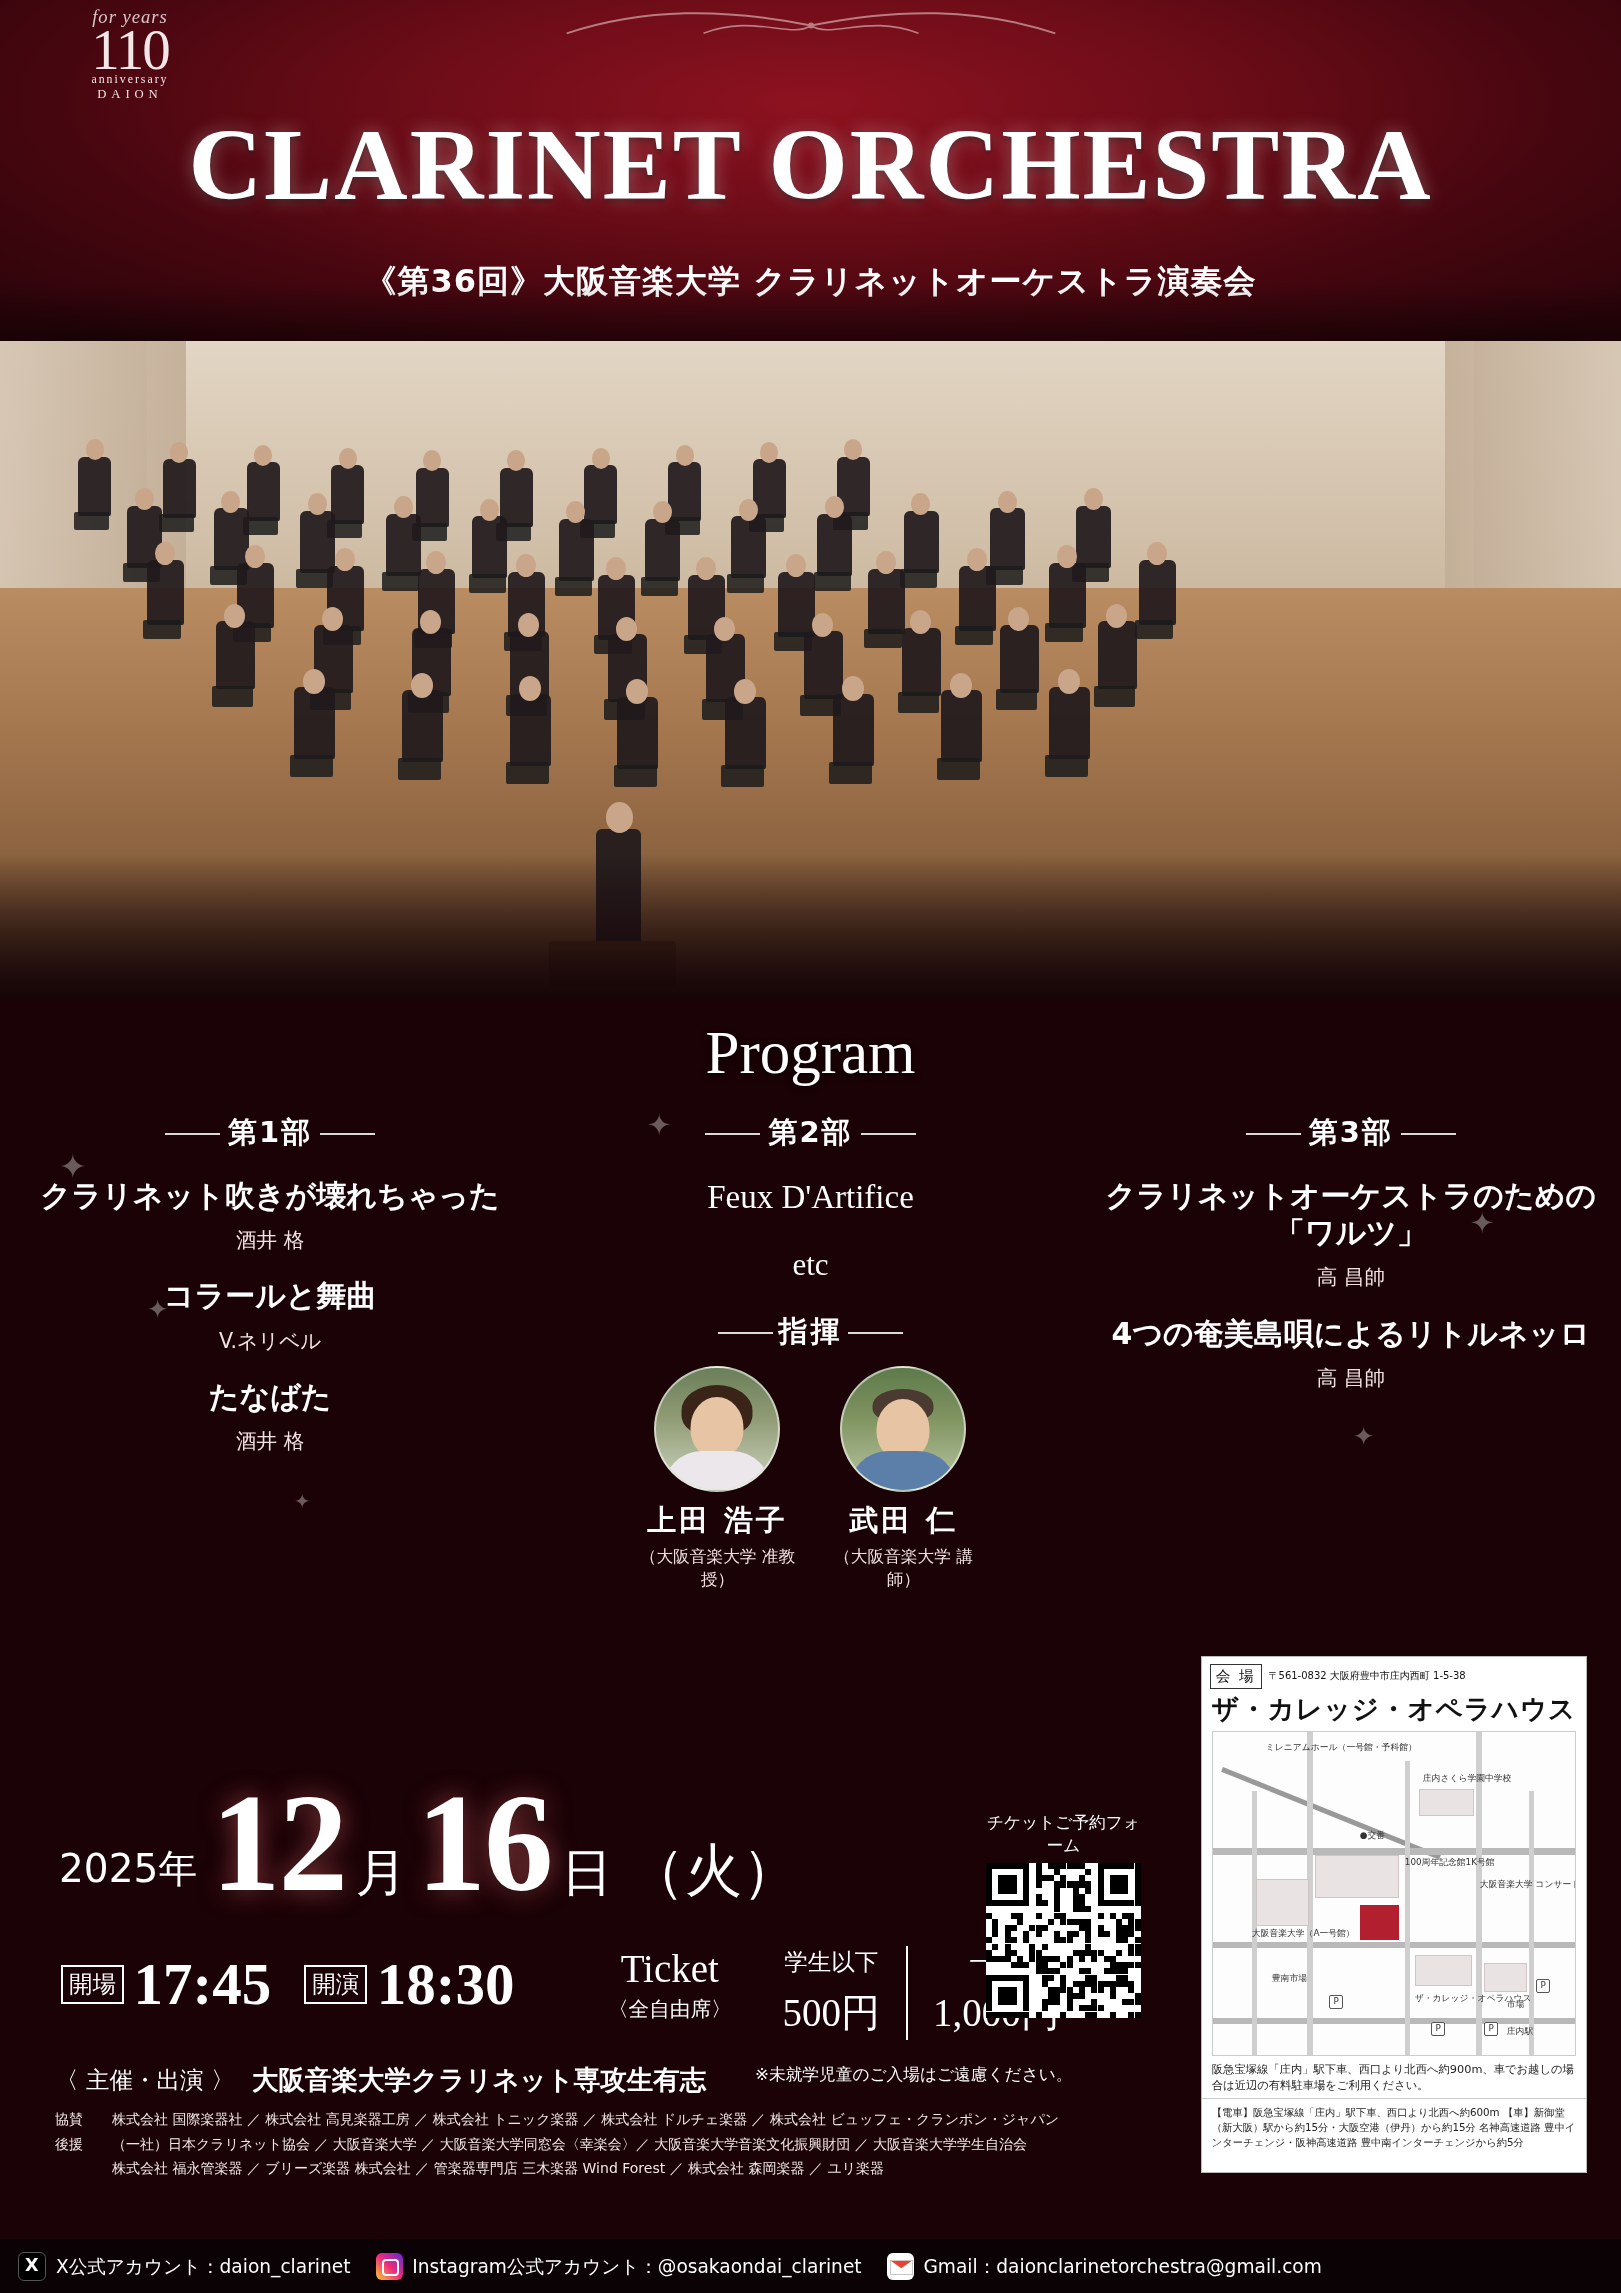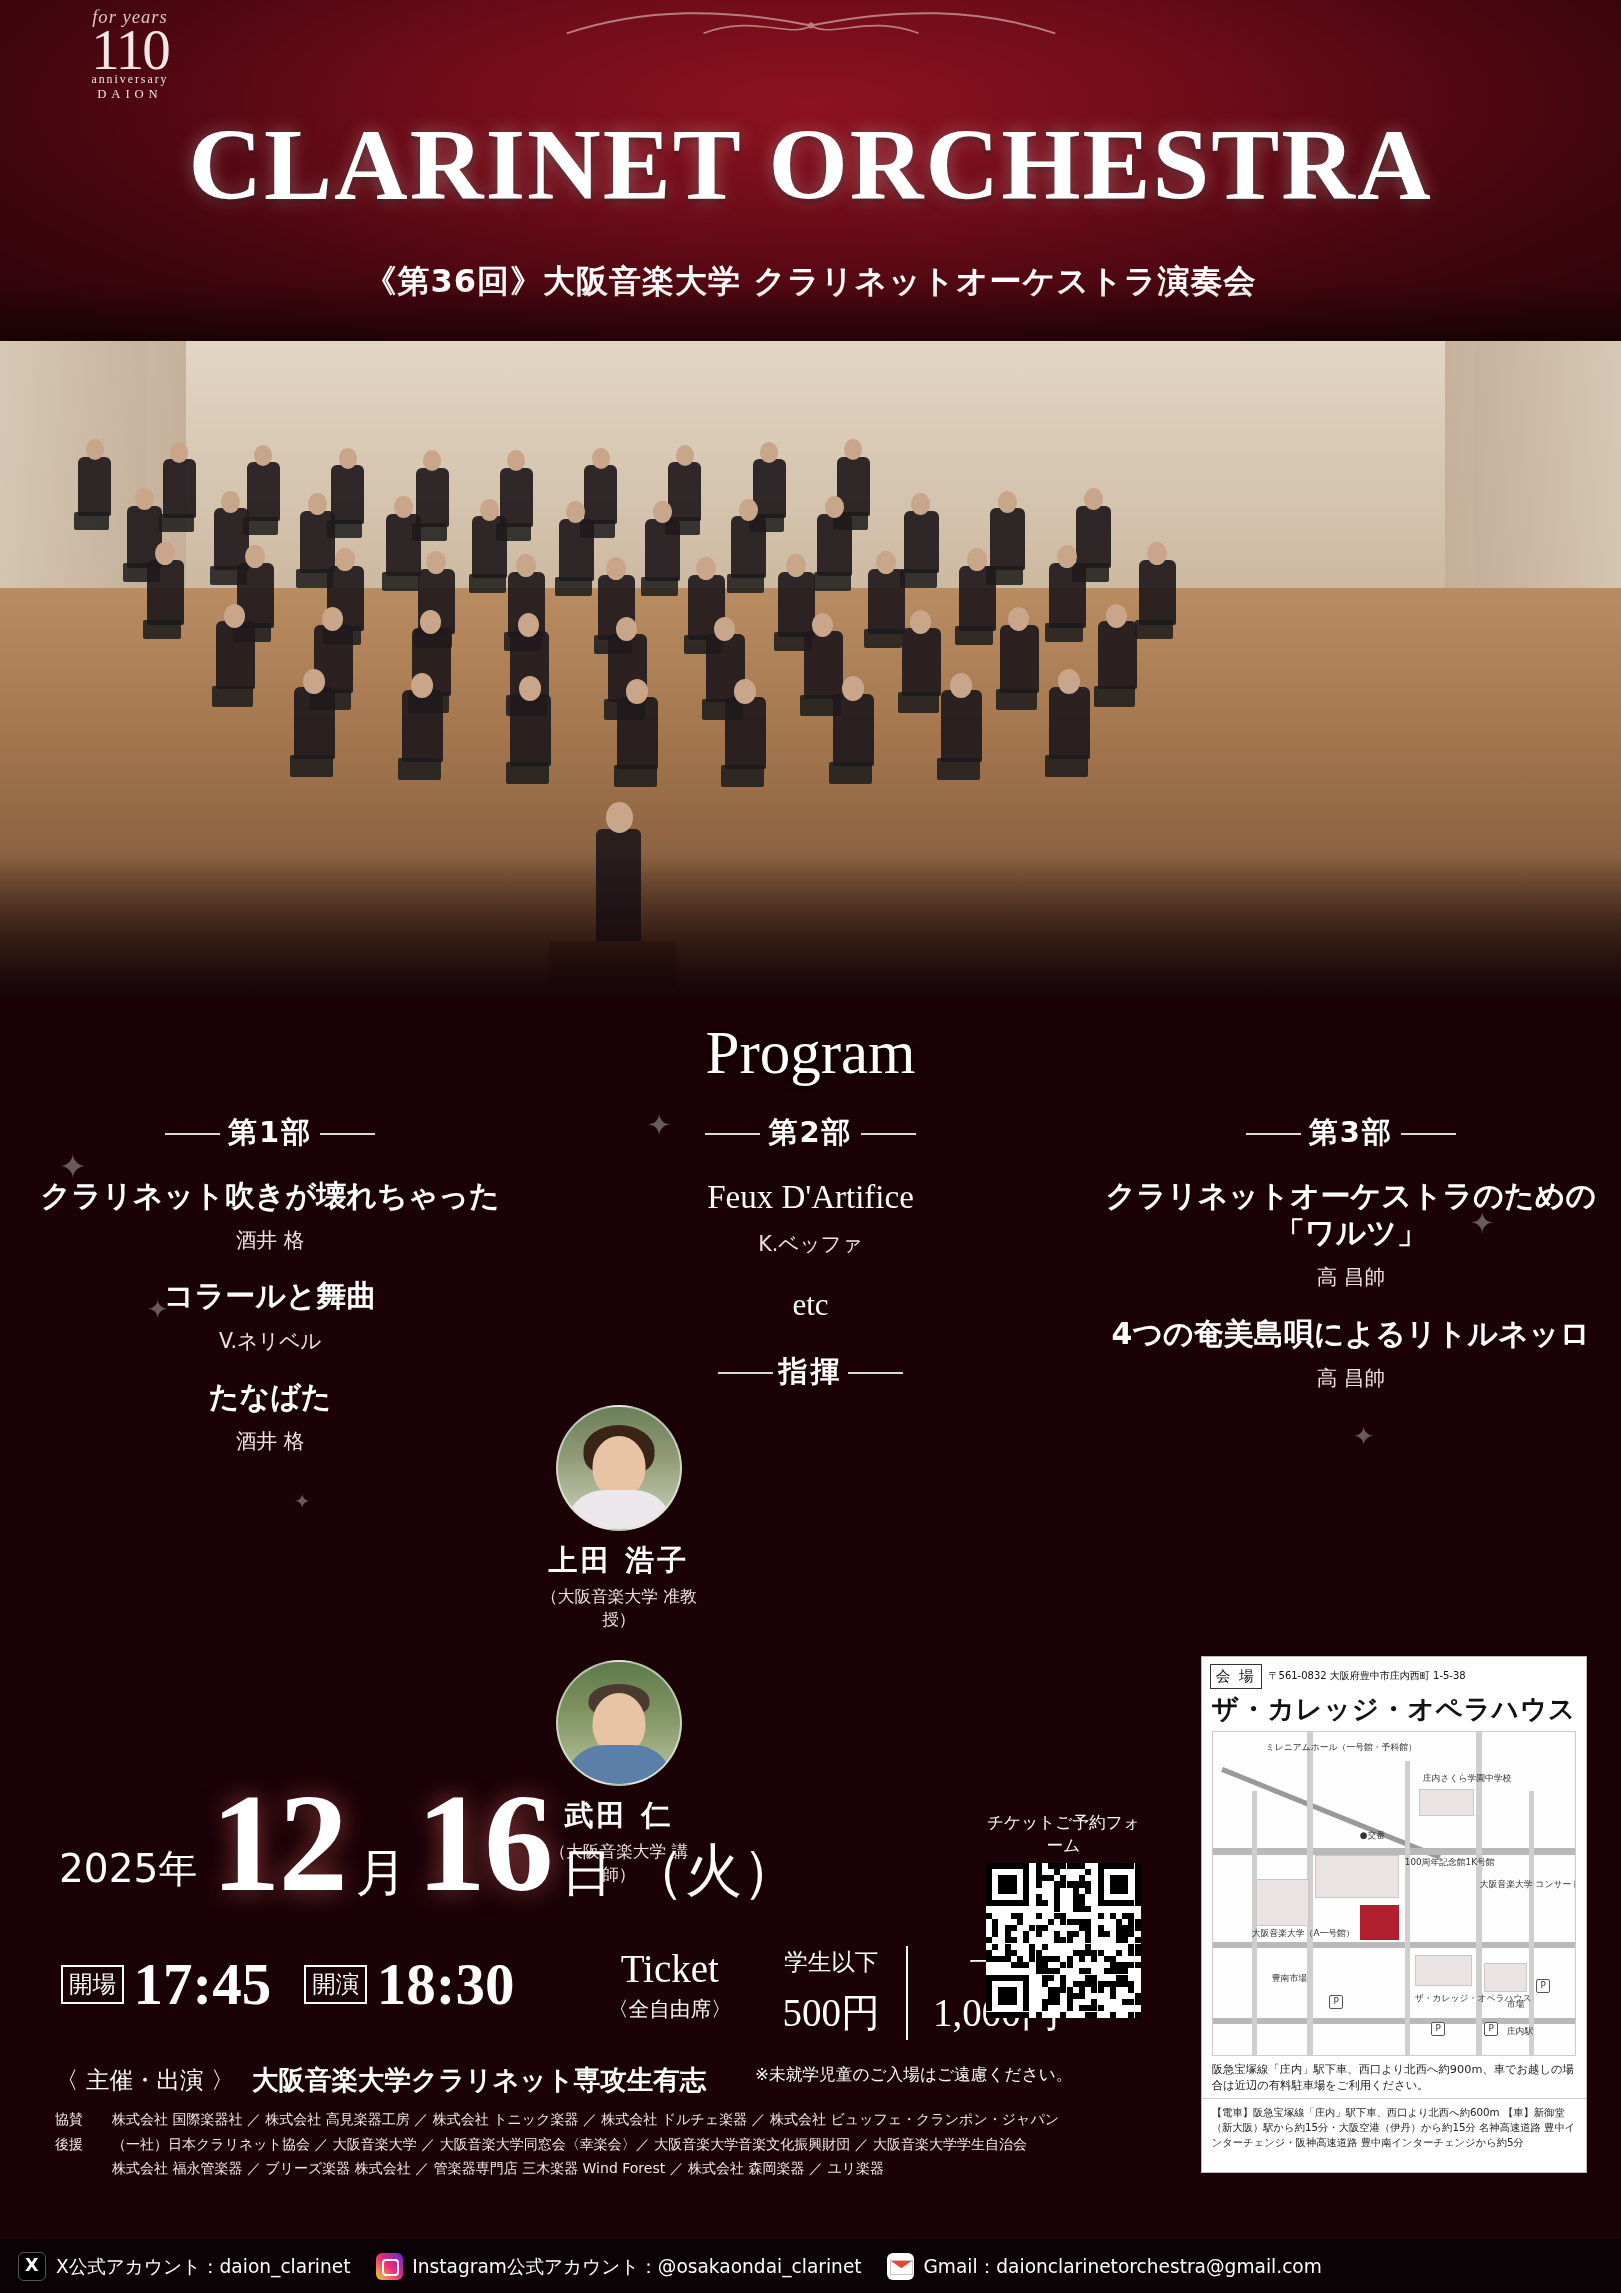--- a/index.html
+++ b/index.html
@@ -123,21 +123,21 @@
   .etc{font-size:31px;font-family:"Liberation Serif",serif;margin-top:29px;}
 
   
   .cond-block{margin-top:29px;}
   .cond-head{
     font-size:29px;font-weight:bold;letter-spacing:2.9px;color:#fff;
     font-family:"DejaVu Sans",sans-serif;display:inline-block;position:relative;padding:0 61px;
   }
   .cond-head:before,.cond-head:after{content:"";position:absolute;top:50%;width:55px;height:2px;background:#fff;opacity:.85;}
   .cond-head:before{left:0;} .cond-head:after{right:0;}
-  .cond-row{display:flex;justify-content:center;gap:29px;margin-top:13.7px;flex-direction:column;}
+  .cond-row{display:flex;justify-content:center;gap:29px;margin-top:13.7px;}
   .cond-item{width:157px;text-align:center;}
   .cond-photo{
     width:122px;height:122px;border-radius:50%;margin:0 auto;
     border:2px solid rgba(255,255,255,.55);
     overflow:hidden;position:relative;
   }
   .cond-photo.f{background:linear-gradient(to bottom,#6a7f5a 0%, #8f9a74 40%, #cfd6c0 100%);}
   .cond-photo.m{background:linear-gradient(to bottom,#5e7a4a 0%, #7f9360 40%, #bcc8a4 100%);}
   .cond-photo .face{
     position:absolute;left:50%;transform:translateX(-50%);
@@ -463,21 +463,20 @@
         <div class="piece">
           <div class="t">たなばた</div>
           <div class="c">酒井 格</div>
         </div>
       </div>
 
       <div class="col">
         <div class="part-head">第2部</div>
         <div class="piece">
           <div class="t en">Feux  D'Artifice</div>
-          <div class="c">K.ベッファ</div>
         </div>
         <div class="etc">etc</div>
 
         <div class="cond-block">
           <div class="cond-head">指揮</div>
           <div class="cond-row">
             <div class="cond-item">
               <div class="cond-photo f">
                 <div class="hair"></div>
                   <div class="face"></div>

